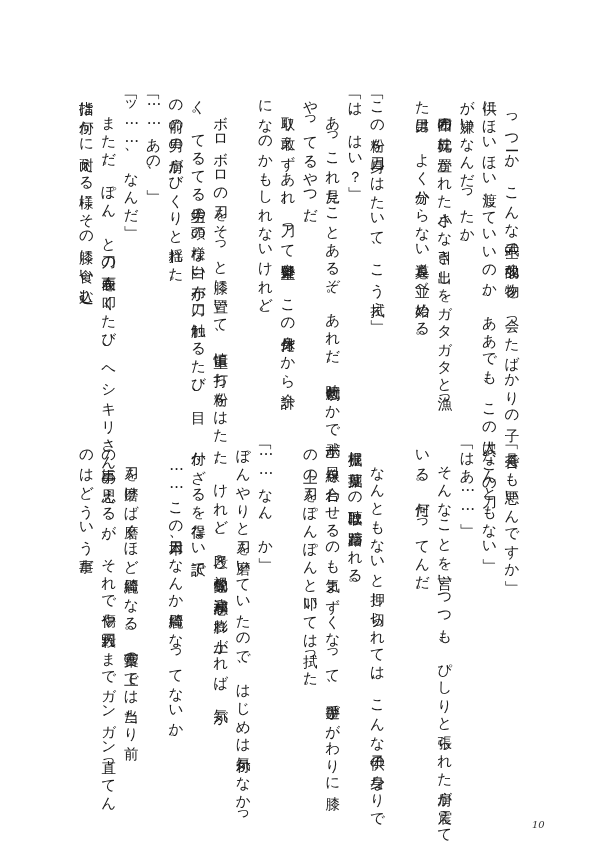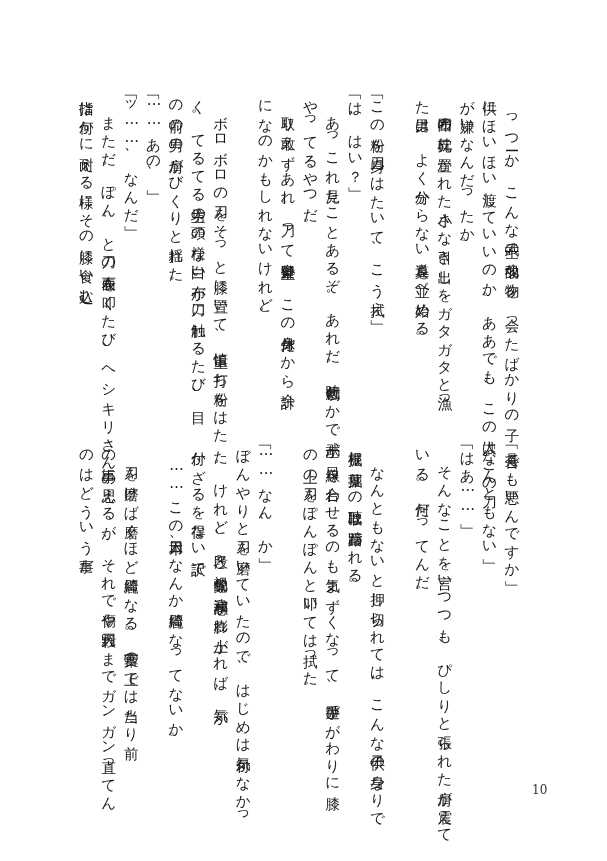--- a/index.html
+++ b/index.html
@@ -17,23 +17,23 @@
     line-height: 18px;
     letter-spacing: 1.3px;
     white-space: nowrap;
   }
   .footer-title {
     position: absolute; left: 225px; top: 780px;
     font-family: "DejaVu Sans", "Liberation Sans", sans-serif;
     font-size: 13px; letter-spacing: 1px; color: #222;
   }
   .page-number {
-    position: absolute; left: 532px; top: 783px;
+    position: absolute; left: 532px; top: 819px;
     font-family: "DejaVu Serif", "Liberation Serif", serif;
-    font-size: 12px; color: #333;
+    font-size: 10px; color: #333; font-style: italic;
   }
 </style>
 </head>
 <body>
 
 <div class="page">
 
   <div class="block" id="upper-block" style="left:0; top:90px; width:607px; height:340px;">
       <div class="col" style="left: 503px;">　っつーか、こんな武士の魂的な物を、会ったばかりの子</div>
       <div class="col" style="left: 480.6px;">供にほいほい渡していいのか。ああでも、この人はこの刀</div>

